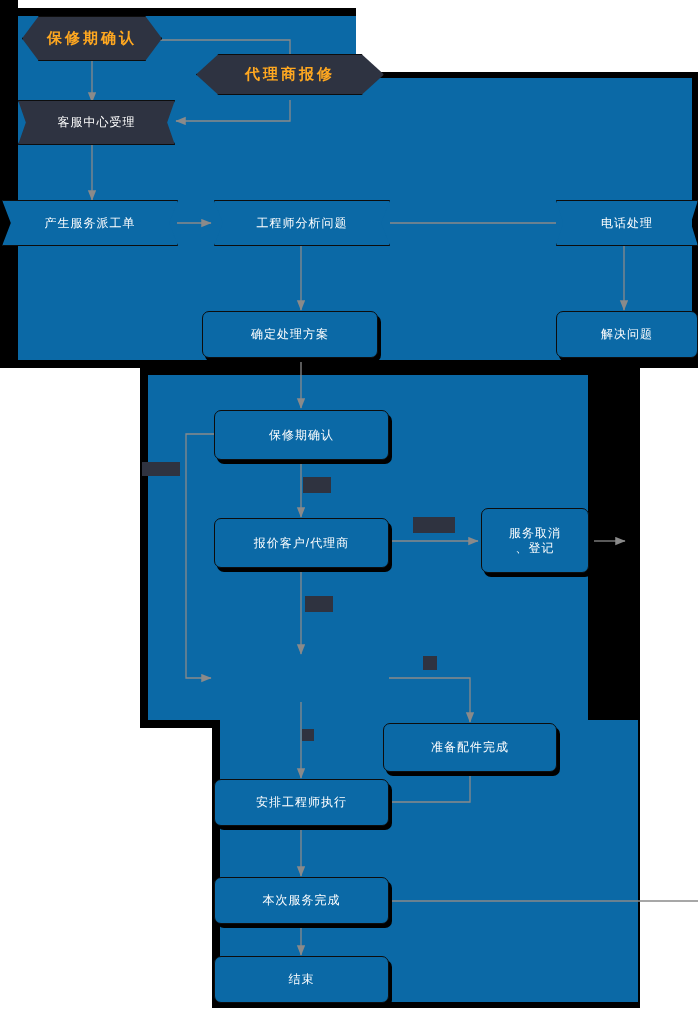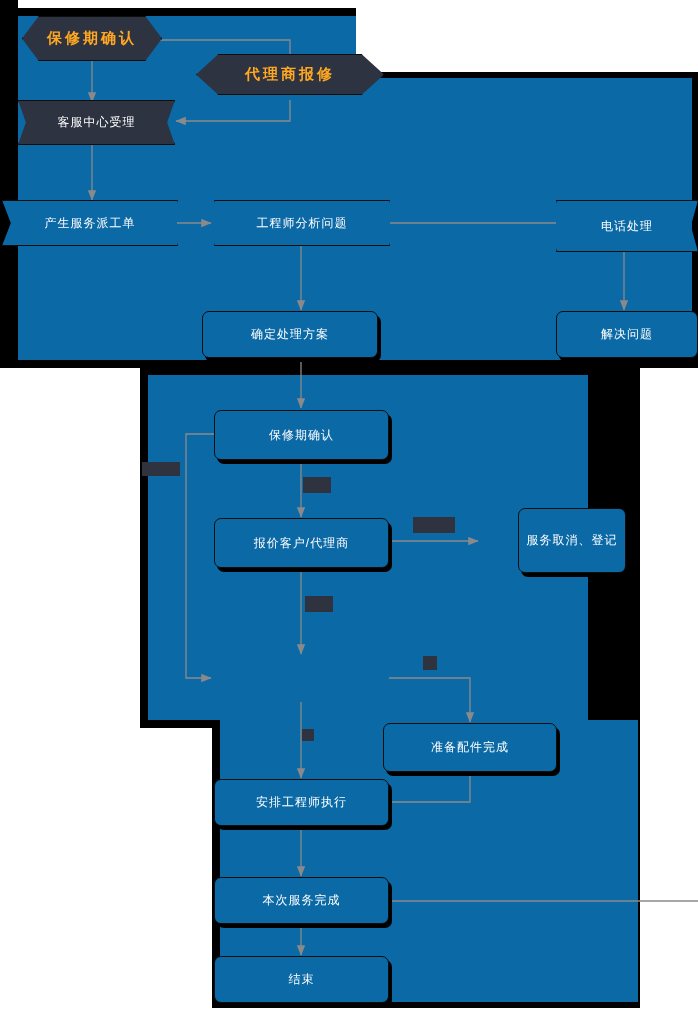--- a/index.html
+++ b/index.html
@@ -125,41 +125,41 @@
   </div>
 
   <div class="node flag" style="left:2px;top:200px;width:176px;height:46px;">
     <span>产生服务派工单</span>
   </div>
 
   <div class="node flag" style="left:214px;top:200px;width:176px;height:46px;">
     <span>工程师分析问题</span>
   </div>
 
-  <div class="node flag" style="left:556px;top:200px;width:142px;height:52px;">
+  <div class="node flag" style="left:556px;top:200px;width:142px;height:46px;">
     <span>电话处理</span>
   </div>
 
   <div class="node rbox" style="left:202px;top:311px;width:176px;height:47px;">
     <span>确定处理方案</span>
   </div>
 
   <div class="node rbox" style="left:556px;top:311px;width:142px;height:47px;">
     <span>解决问题</span>
   </div>
 
   <div class="node rbox" style="left:214px;top:410px;width:175px;height:50px;">
     <span>保修期确认</span>
   </div>
 
   <div class="node rbox" style="left:214px;top:518px;width:175px;height:50px;">
     <span>报价客户/代理商</span>
   </div>
 
-  <div class="node rbox" style="left:481px;top:508px;width:108px;height:65px;flex-direction:row;margin-left:37px;">
+  <div class="node rbox" style="left:481px;top:508px;width:108px;height:65px;flex-direction:column;">
     <span>服务取消</span>
     <span>、登记</span>
   </div>
 
 
   <div class="node rbox" style="left:383px;top:723px;width:174px;height:49px;">
     <span>准备配件完成</span>
   </div>
 
   <div class="node rbox" style="left:214px;top:779px;width:175px;height:47px;">

